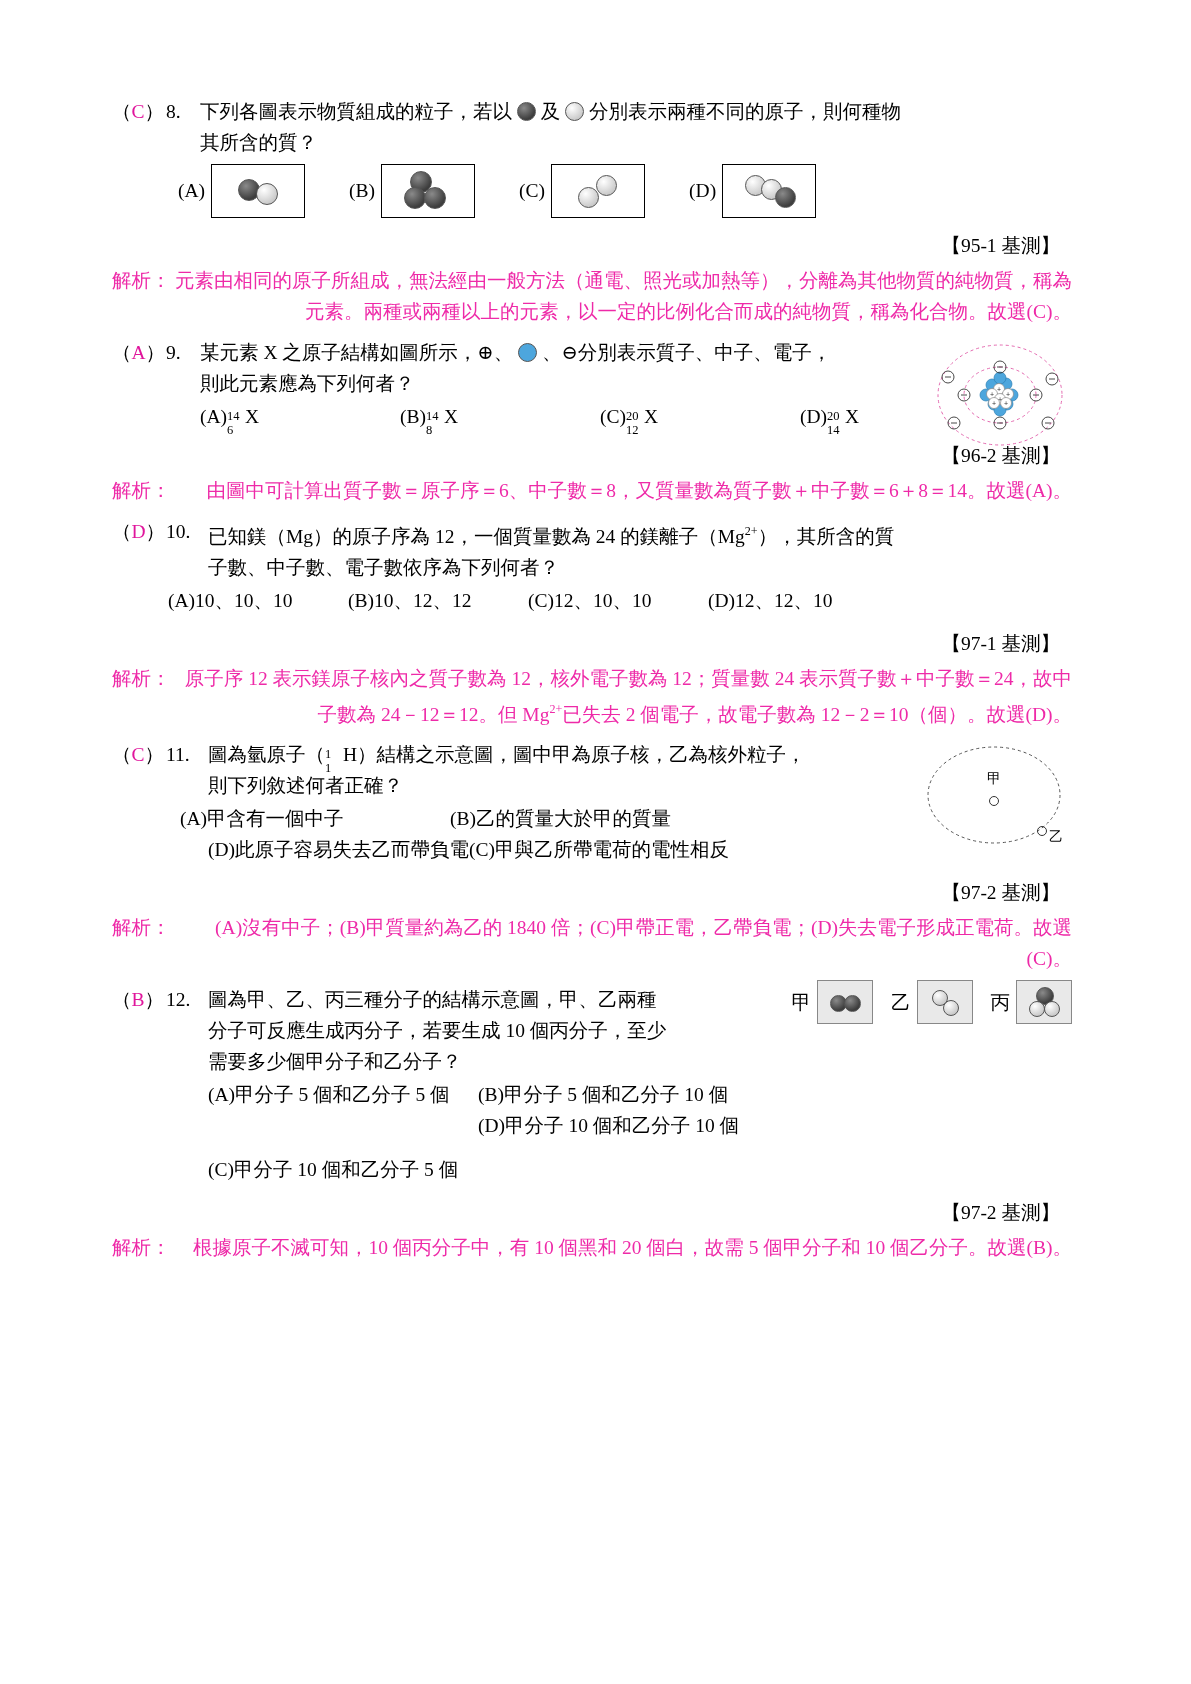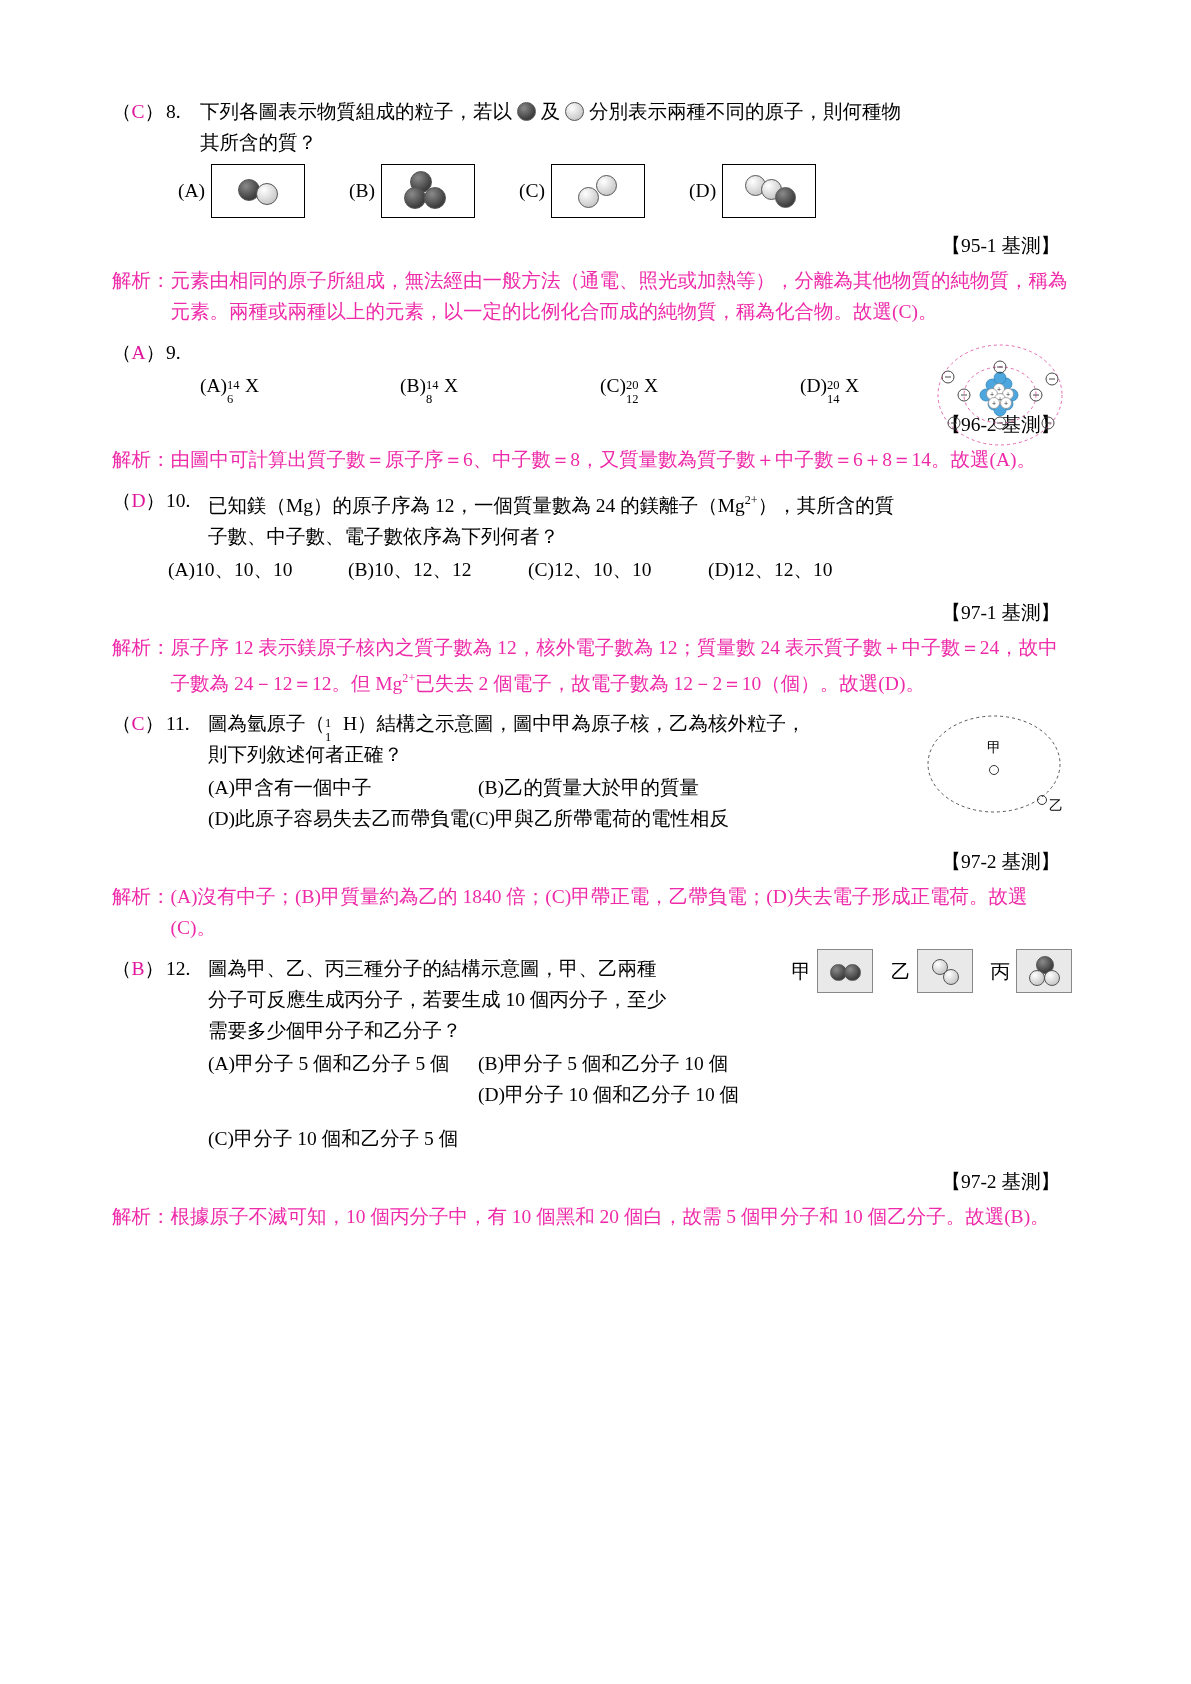--- a/index.html
+++ b/index.html
@@ -77,20 +77,21 @@
     display: flex;
     align-items: flex-start;
     margin: 6px 0 10px 0;
   }
   .expl .lbl {
     flex: 0 0 auto;
     white-space: nowrap;
   }
   .expl .body {
     flex: 1 1 auto;
+    text-align: right;
   }
 
   
   .opts {
     display: flex;
     font-size: 19.5px;
     line-height: 31px;
   }
   .opts .o { }
   .o1 { width: 200px; }
@@ -254,20 +255,26 @@
       <span class="lbl">解析：</span>
       <span class="body">元素由相同的原子所組成，無法經由一般方法（通電、照光或加熱等），分離為其他物質的純物質，稱為元素。兩種或兩種以上的元素，以一定的比例化合而成的純物質，稱為化合物。故選(C)。</span>
     </div>
 
     <div class="qblock rel">
       <div class="qline">
         <span class="ansmark">
           <span class="paren">（</span><span>A</span><span class="paren">）</span>
         </span>
         <span class="qnum">9.</span>
+        <span class="qtext" style="max-width:700px;">
+          <span>某元素 X 之原子結構如圖所示，⊕、</span>
+          <span class="inline-atom" style="background:#4da6dd;"></span>
+          <span>、⊖分別表示質子、中子、電子，</span>
+          <span class="ind">則此元素應為下列何者？</span>
+        </span>
       </div>
 
       <div class="opts" style="margin-left:88px;margin-top:2px;">
         <span class="o o1">
           <span>(A)</span><span class="nuc"><span class="up">14</span><span class="dn">6</span></span><span>X</span>
         </span>
         <span class="o o2">
           <span>(B)</span><span class="nuc"><span class="up">14</span><span class="dn">8</span></span><span>X</span>
         </span>
         <span class="o o3">
@@ -368,21 +375,21 @@
       <div class="qline">
         <span class="ansmark">
           <span class="paren">（</span><span>C</span><span class="paren">）</span>
         </span>
         <span class="qnum wide">11.</span>
         <span class="qtext" style="max-width:720px;">
           <span>圖為氫原子（</span><span class="nuc"><span class="up">1</span><span class="dn">1</span></span><span>H）結構之示意圖，圖中甲為原子核，乙為核外粒子，</span>
           <span class="ind">則下列敘述何者正確？</span>
         </span>
       </div>
-      <div class="opts" style="margin-left:96px;margin-top:2px;">
+      <div class="opts" style="margin-left:68px;margin-top:2px;">
         <span class="o" style="width:270px;">(A)甲含有一個中子</span>
         <span class="o">(B)乙的質量大於甲的質量</span>
       </div>
       <div class="opts" style="margin-left:96px;">
         <span class="o">(D)此原子容易失去乙而帶負電</span>
         <span class="o" style="width:270px;">(C)甲與乙所帶電荷的電性相反</span>
       </div>
 
       <div class="hdiag">
         <svg width="150" height="120" viewBox="0 0 150 120">

